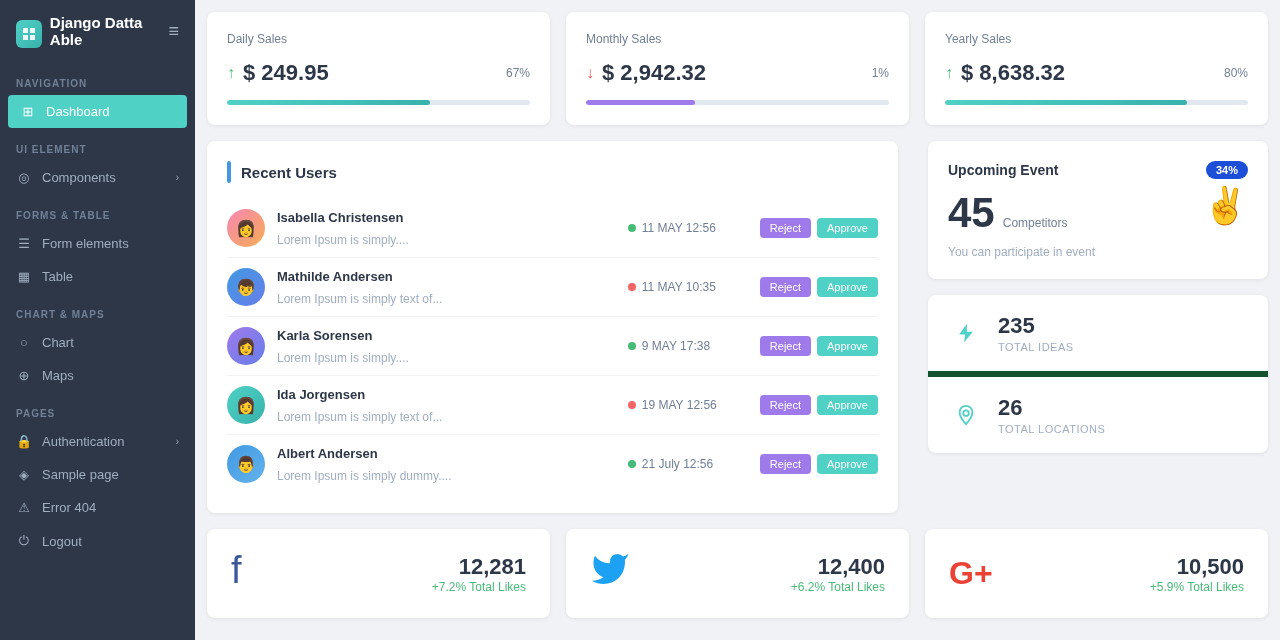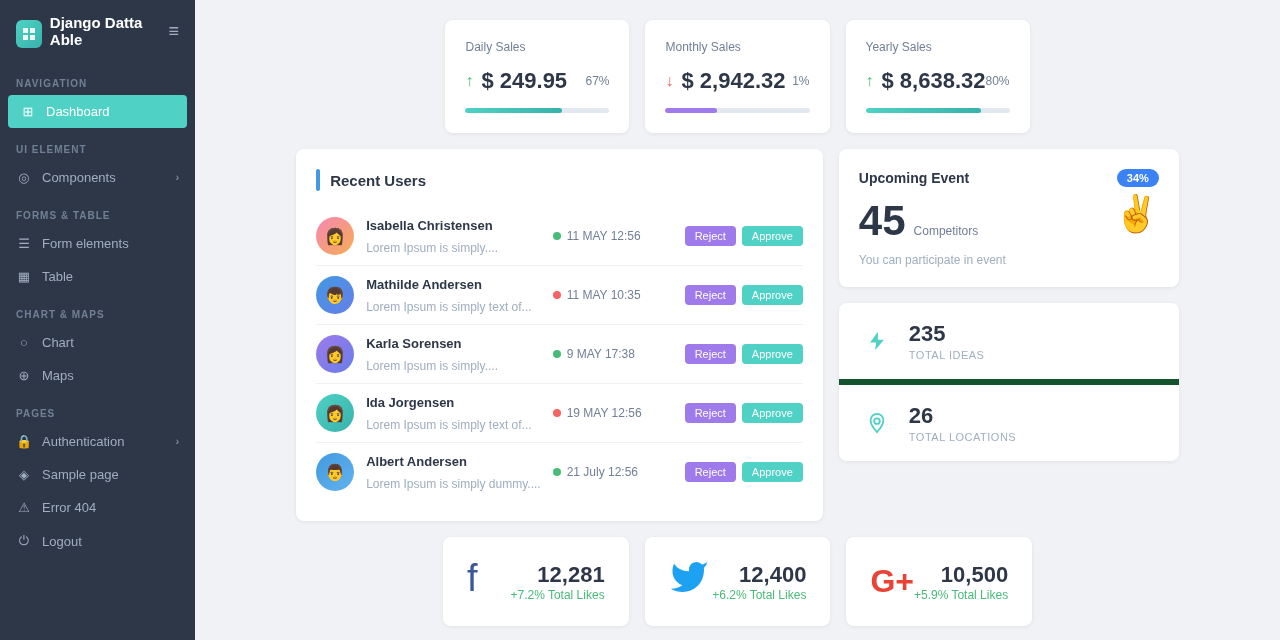--- a/index.html
+++ b/index.html
@@ -12,38 +12,38 @@
     .logo-icon { width: 28px; height: 28px; background: linear-gradient(135deg, #4fd1c5, #38b2ac); border-radius: 6px; display: flex; align-items: center; justify-content: center; color: white; font-weight: bold; font-size: 14px; }
     .logo-text { color: white; font-weight: 600; font-size: 15px; }
     .menu-toggle { color: #a0aec0; cursor: pointer; font-size: 18px; }
     .nav-section-label { padding: 16px 16px 6px; font-size: 10px; font-weight: 700; letter-spacing: 1px; color: #718096; text-transform: uppercase; }
     .nav-item { display: flex; align-items: center; gap: 10px; padding: 9px 16px; cursor: pointer; color: #a0aec0; font-size: 13px; transition: background 0.2s; }
     .nav-item.active { background: #4fd1c5; color: white; border-radius: 4px; margin: 0 8px; padding: 9px 12px; }
     .nav-item .nav-icon { width: 16px; text-align: center; flex-shrink: 0; }
     .nav-item .nav-arrow { margin-left: auto; font-size: 10px; }
 
     
-    .main { flex: 1; overflow-y: auto; padding: 20px; display: flex; flex-direction: column; gap: 16px; align-items: center; }
+    .main { flex: 1; overflow-y: auto; padding: 12px; display: flex; flex-direction: column; gap: 16px; }
 
     
     .top-cards { display: grid; grid-template-columns: 1fr 1fr 1fr; gap: 16px; }
     .card { background: white; border-radius: 8px; padding: 20px; box-shadow: 0 1px 4px rgba(0,0,0,0.07); }
     .card-title { font-size: 12px; color: #718096; font-weight: 500; margin-bottom: 14px; }
     .card-value-row { display: flex; align-items: center; justify-content: space-between; margin-bottom: 14px; }
     .card-value { display: flex; align-items: center; gap: 8px; font-size: 22px; font-weight: 700; color: #2d3748; }
     .arrow-up { color: #48bb78; font-size: 16px; }
     .arrow-down { color: #f56565; font-size: 16px; }
     .card-percent { font-size: 12px; color: #718096; }
     .progress-bar { height: 5px; background: #e2e8f0; border-radius: 3px; overflow: hidden; }
     .progress-fill { height: 100%; border-radius: 3px; }
     .fill-green { background: linear-gradient(to right, #4fd1c5, #38b2ac); }
     .fill-purple { background: #9f7aea; }
 
     
-    .content-row { display: grid; grid-template-columns: 1fr 340px; gap: 16px; }
+    .content-row { display: grid; grid-template-columns: 1fr 340px; gap: 30px; }
 
     
     .recent-users-card { background: white; border-radius: 8px; padding: 20px; box-shadow: 0 1px 4px rgba(0,0,0,0.07); }
     .card-header { display: flex; align-items: center; gap: 10px; margin-bottom: 16px; }
     .blue-accent { width: 4px; height: 22px; background: #4299e1; border-radius: 2px; }
     .card-header-title { font-size: 15px; font-weight: 600; color: #2d3748; }
     .user-row { display: flex; align-items: center; padding: 10px 0; border-bottom: 1px solid #f0f2f5; gap: 12px; }
     .user-row:last-child { border-bottom: none; }
     .avatar { width: 38px; height: 38px; border-radius: 50%; background: #e2e8f0; flex-shrink: 0; display: flex; align-items: center; justify-content: center; overflow: hidden; font-size: 16px; }
     .user-info { flex: 1; }
@@ -55,21 +55,21 @@
     .dot-red { background: #f56565; }
     .user-actions { display: flex; gap: 6px; flex-shrink: 0; }
     .btn-reject { background: #9f7aea; color: white; border: none; border-radius: 4px; padding: 4px 10px; font-size: 11px; cursor: pointer; }
     .btn-approve { background: #4fd1c5; color: white; border: none; border-radius: 4px; padding: 4px 10px; font-size: 11px; cursor: pointer; }
 
     
     .right-sidebar { display: flex; flex-direction: column; gap: 16px; }
     .event-card { background: white; border-radius: 8px; padding: 20px; box-shadow: 0 1px 4px rgba(0,0,0,0.07); }
     .event-header { display: flex; justify-content: space-between; align-items: center; margin-bottom: 10px; }
     .event-title { font-size: 14px; font-weight: 600; color: #2d3748; }
-    .event-badge { background: #3b82f6; color: white; border-radius: 12px; padding: 3px 10px; font-size: 11px; font-weight: 600; }
+    .event-badge { background: #1d4ed8; color: white; border-radius: 12px; padding: 3px 10px; font-size: 11px; font-weight: 600; }
     .event-number { font-size: 42px; font-weight: 700; color: #2d3748; display: inline; }
     .event-competitors { font-size: 12px; color: #718096; }
     .event-number-row { display: flex; align-items: baseline; gap: 8px; margin-bottom: 8px; }
     .event-subtitle { font-size: 12px; color: #a0aec0; }
 
     .stat-cards { display: flex; flex-direction: column; gap: 0; background: white; border-radius: 8px; box-shadow: 0 1px 4px rgba(0,0,0,0.07); overflow: hidden; }
     .stat-item { display: flex; align-items: center; gap: 14px; padding: 18px 20px; border-bottom: 6px solid #14532d; }
     .stat-item:last-child { border-bottom: none; }
     .stat-icon { width: 36px; height: 36px; display: flex; align-items: center; justify-content: center; font-size: 20px; }
     .stat-icon-lightning { color: #4fd1c5; }

